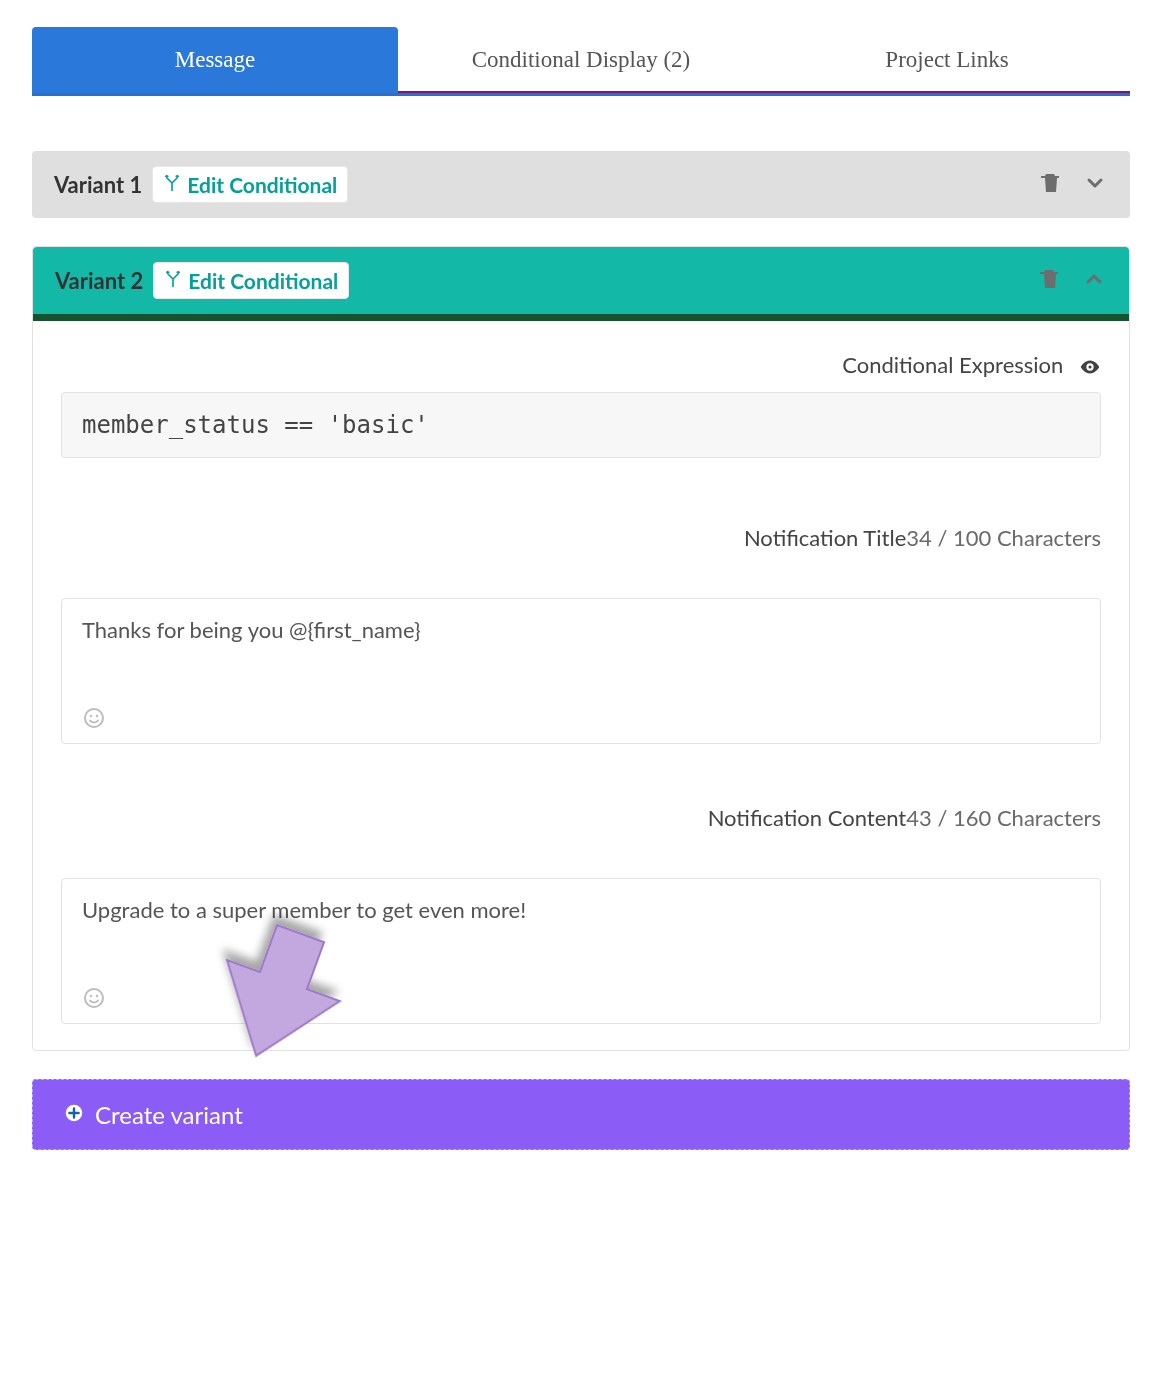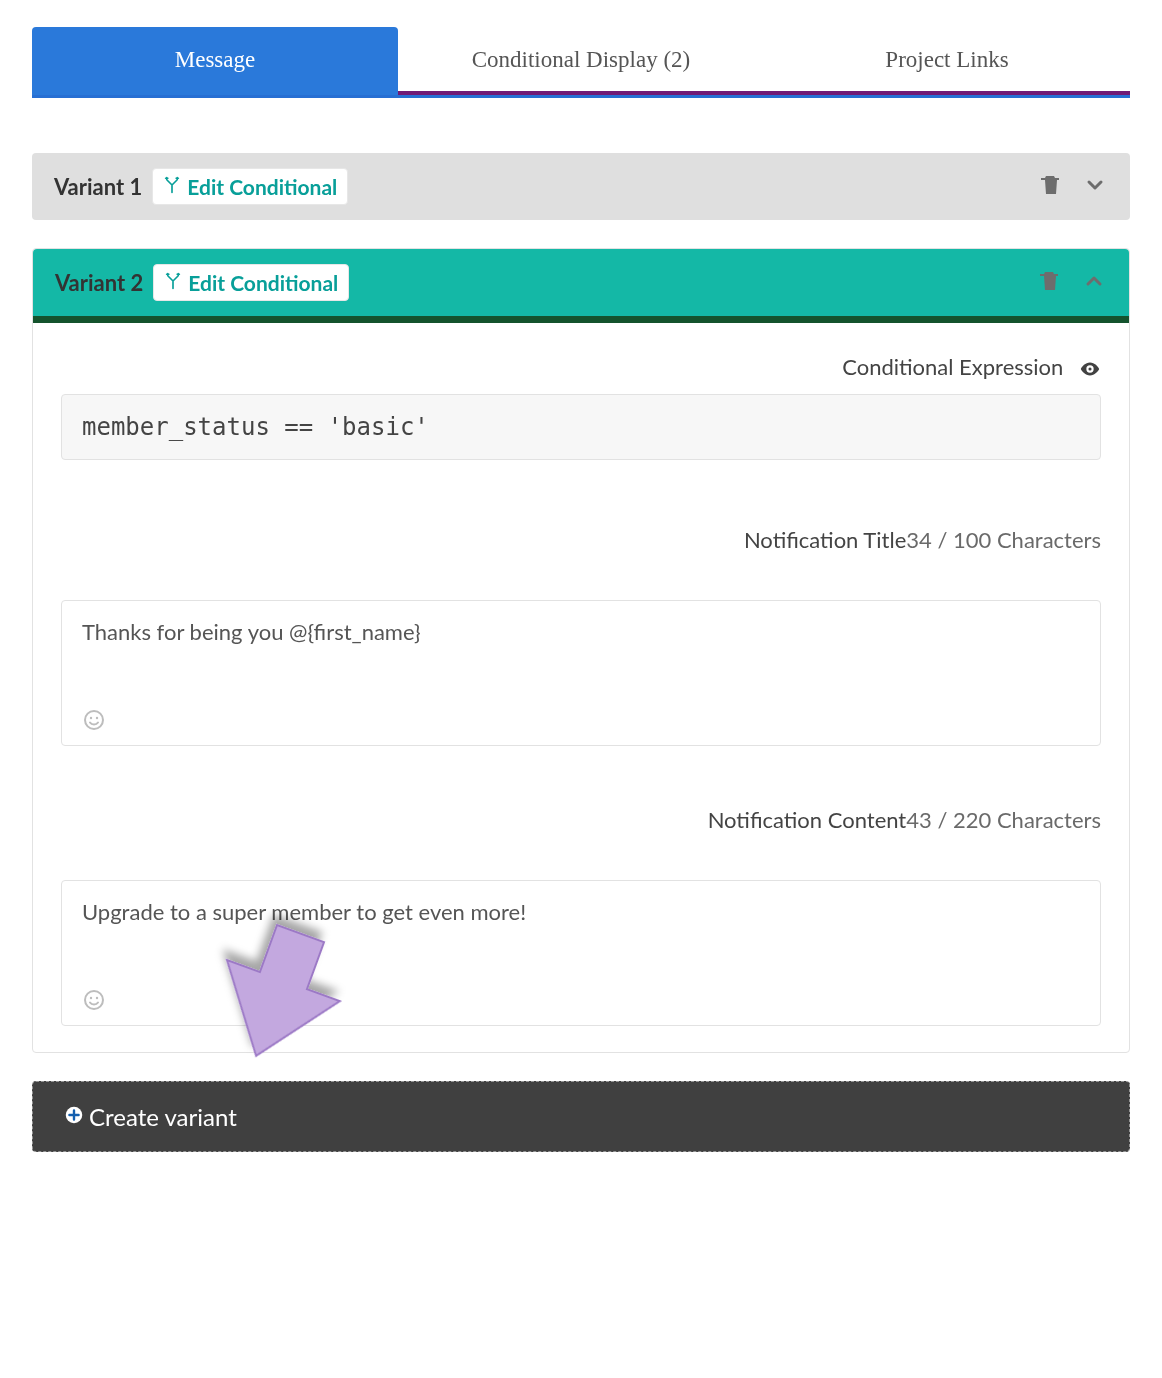--- a/index.html
+++ b/index.html
@@ -27,21 +27,21 @@
     background: #fff;
     border-top-left-radius: 4px;
     border-top-right-radius: 4px;
     font-family: Liberation Serif, serif;
   }
   .tab.active {
     background: #2a79da;
     color: #fff;
   }
   .tab:not(.active){
-    border-bottom: 4px solid #701a75;
+    border-bottom: 2px solid #701a75;
   }
 
   
   .main { padding: 55px 32px 10px 32px; }
 
   
   .variant-header {
     display: flex;
     align-items: center;
     padding: 15px 20px 15px 22px;
@@ -141,26 +141,26 @@
   }
   .text-field .emoji-row {
     color: #bdbdbd;
   }
   .text-field .emoji-row svg { width: 24px; height: 24px; }
 
   
   .create-variant {
     display: flex;
     align-items: center;
-    background: #404040;
+    background: #8b5cf6;
     color: #fff;
     font-size: 24px;
     padding: 20px 30px;
     border-radius: 4px;
-    gap: 4px;
+    gap: 10px;
     cursor: pointer;
     border: 1px dashed rgba(255,255,255,.45);
   }
   .create-variant svg { width: 22px; height: 22px; }
 
   
   .arrow-annotation {
     position: absolute;
     pointer-events: none;
     width: 160px;
@@ -273,21 +273,21 @@
           <span>
             <span><svg>
                   <use href="#sym-smile"></use>
                 </svg></span>
           </span>
         </div>
       </div>
 
       <div class="label-row">
         <span>Notification Content</span>
-        <span class="counter">43 / 220 Characters</span>
+        <span class="counter">43 / 160 Characters</span>
       </div>
       <div class="text-field last">
         <div class="content">Upgrade to a super member to get even more!</div>
         <div class="emoji-row">
           <span>
             <span><svg>
                   <use href="#sym-smile"></use>
                 </svg></span>
           </span>
         </div>

